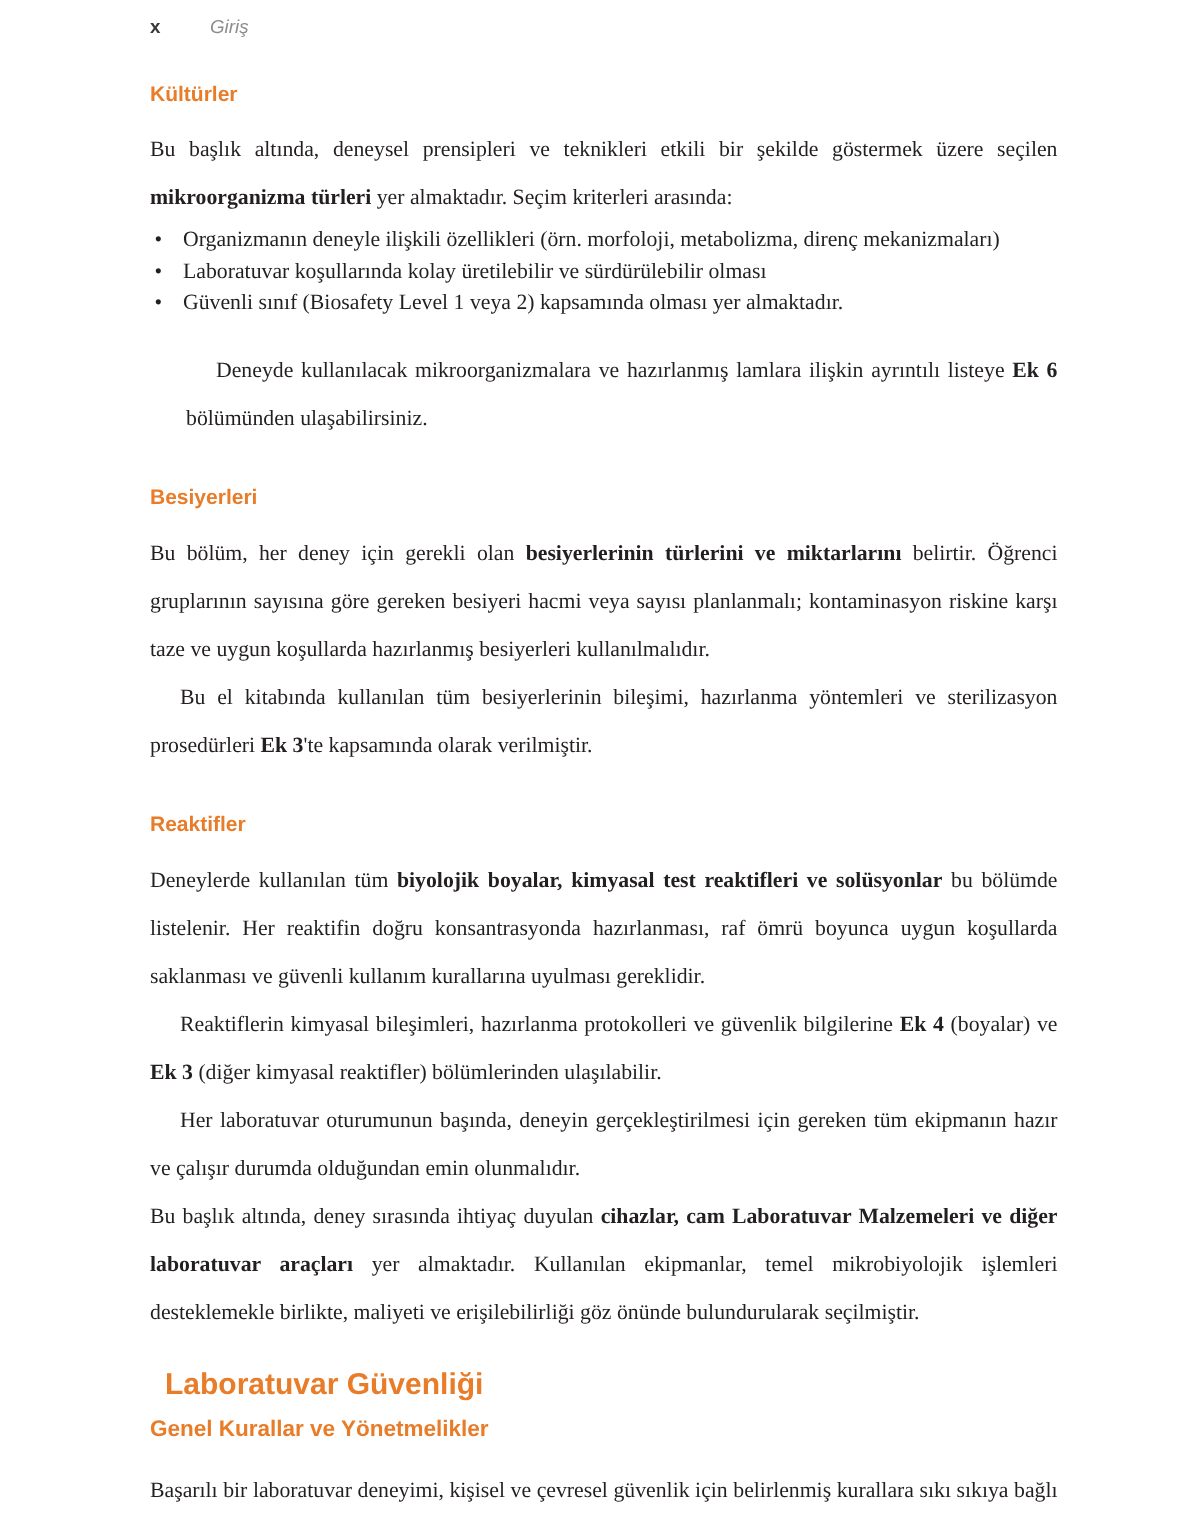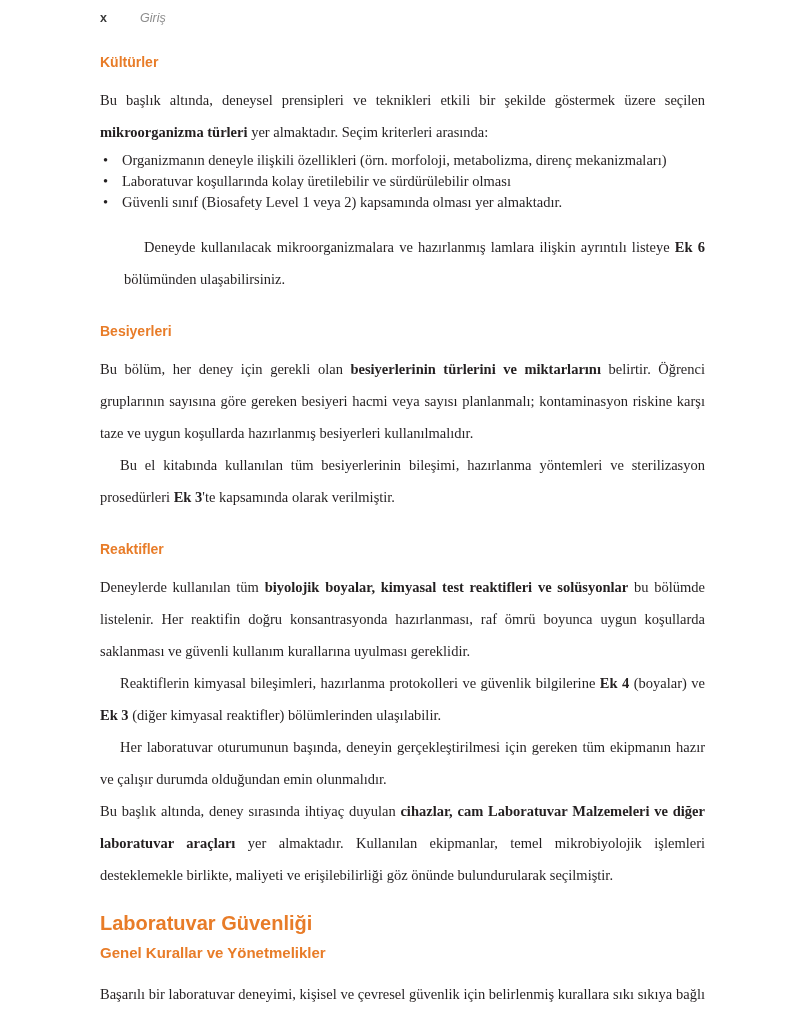--- a/index.html
+++ b/index.html
@@ -39,21 +39,21 @@
     font-weight: 700;
     color: var(--accent, #E87C28);
     margin: 26px 0 12px 0;
   }
   h2.big {
     font-family: "Liberation Sans", sans-serif;
     font-size: 20px;
     line-height: 24px;
     font-weight: 700;
     color: var(--accent, #E87C28);
-    margin: 20px 0 0 0;
+    margin: 20px 0 0 10px;
   }
   h3.sub {
     font-family: "Liberation Sans", sans-serif;
     font-size: 15px;
     line-height: 19px;
     font-weight: 700;
     color: var(--accent, #E87C28);
     margin: 8px 0 16px 0;
   }
 

